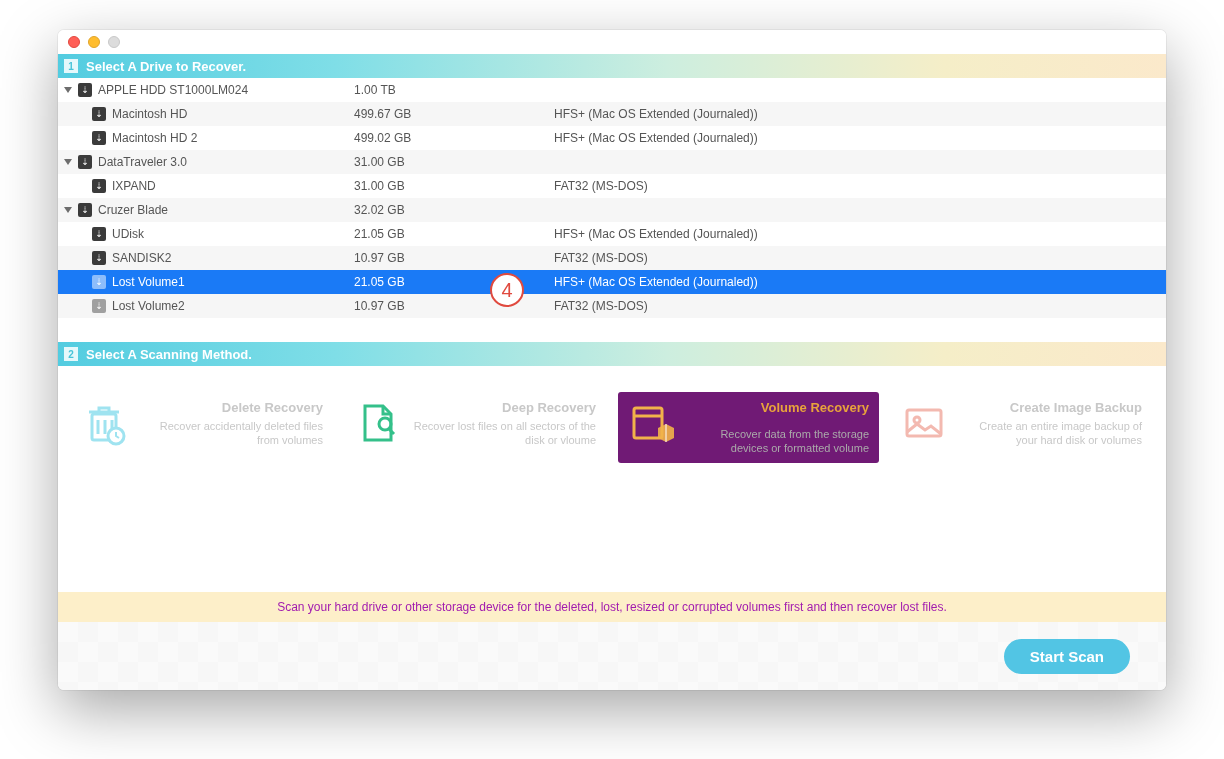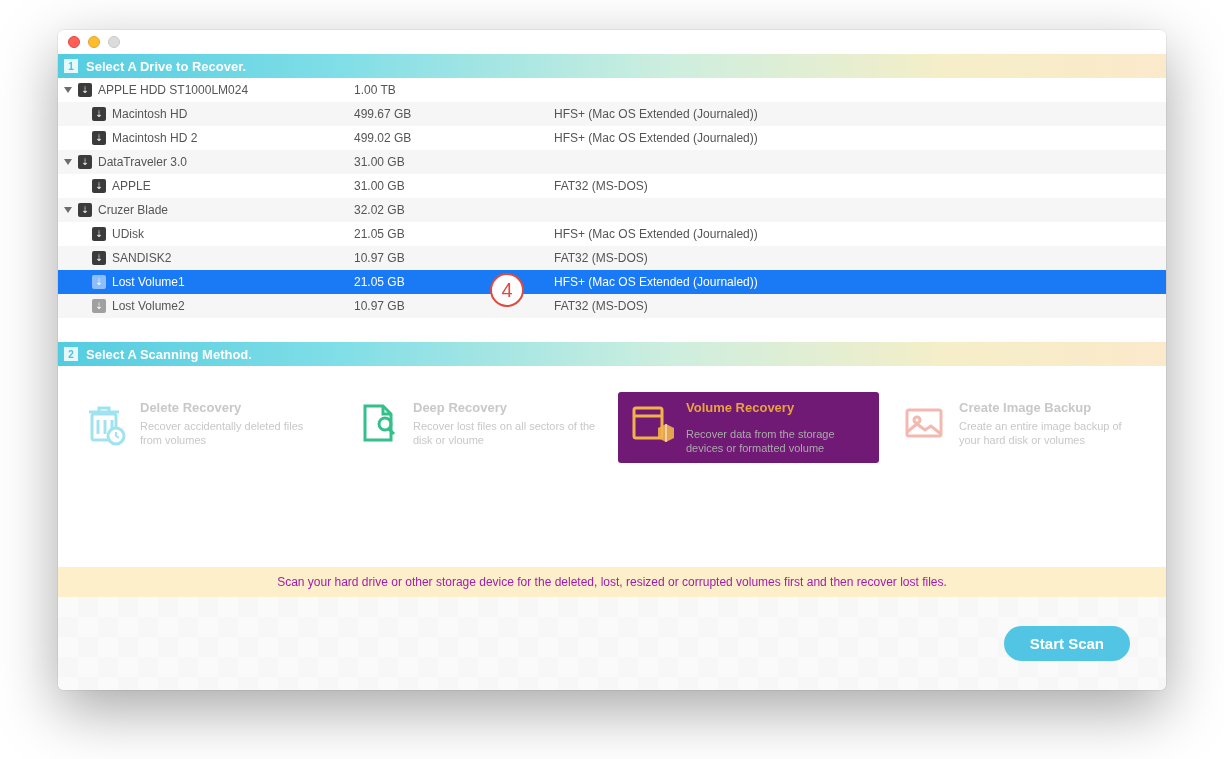--- a/index.html
+++ b/index.html
@@ -104,20 +104,21 @@
 
 .spacer-panel {
   height: 24px;
   background: #fff;
 }
 
 .methods {
   padding: 26px 14px 14px 14px;
   display: flex;
   gap: 12px;
+  text-align: right;
 }
 .method-card {
   width: 273px;
   display: flex;
   align-items: flex-start;
   padding: 8px 10px;
   gap: 12px;
   border-radius: 3px;
 }
 .method-card.active { background: #701a75; }
@@ -137,21 +138,21 @@
   height: 30px;
   background: #fdefc9;
   color: #a21caf;
   display: flex;
   align-items: center;
   justify-content: center;
   font-size: 12px;
 }
 
 .footer-bar {
-  height: 93px;
+  height: 68px;
   background: #fafafa;
   background-image:
     linear-gradient(45deg, rgba(0,0,0,0.012) 25%, transparent 25%, transparent 75%, rgba(0,0,0,0.012) 75%),
     linear-gradient(45deg, rgba(0,0,0,0.012) 25%, transparent 25%, transparent 75%, rgba(0,0,0,0.012) 75%);
   background-size: 40px 40px;
   background-position: 0 0, 20px 20px;
   display: flex;
   align-items: center;
   justify-content: flex-end;
   padding-right: 36px;
@@ -228,21 +229,21 @@
           <span class="tri"></span>
           <span class="dicon dicon-dark">⇣</span>
           <span>DataTraveler 3.0</span>
         </div>
         <div class="col-size">31.00 GB</div>
         <div class="col-fs"></div>
       </div>
       <div class="row">
         <div class="col-name indent1">
           <span class="dicon dicon-dark">⇣</span>
-          <span>APPLE</span>
+          <span>IXPAND</span>
         </div>
         <div class="col-size">31.00 GB</div>
         <div class="col-fs">FAT32 (MS-DOS)</div>
       </div>
       <div class="row striped">
         <div class="col-name indent0">
           <span class="tri"></span>
           <span class="dicon dicon-dark">⇣</span>
           <span>Cruzer Blade</span>
         </div>

